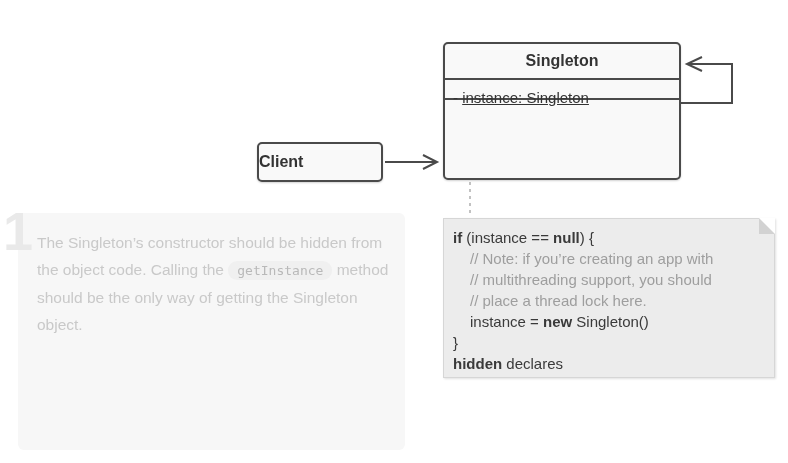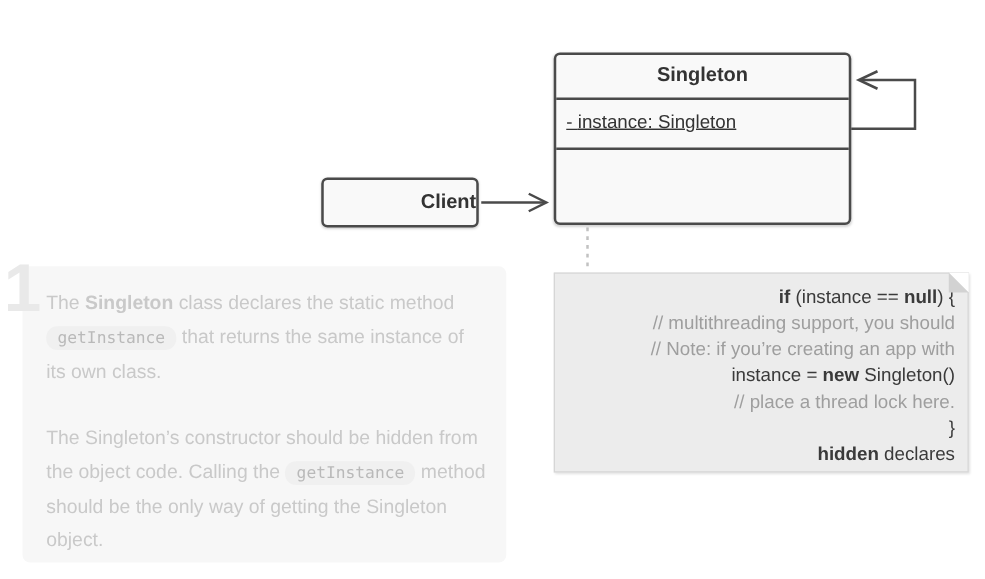--- a/index.html
+++ b/index.html
@@ -12,38 +12,38 @@
   .canvas{position:relative;width:788px;height:463px;overflow:hidden;
     background:var(--background);font-family:"Liberation Sans",sans-serif;}
 
   
   .class-box{position:absolute;border:2px solid var(--box-border);border-radius:5px;
     background:var(--box-fill);color:var(--box-text);box-shadow:0 1px 2px rgba(0,0,0,0.18);
     box-sizing:border-box;}
   .singleton-box{left:443px;top:42px;width:238px;height:138px;}
   .class-title{font-weight:bold;text-align:center;font-size:16px;height:34px;line-height:34px;}
   .class-section{border-top:2px solid var(--box-border);padding:7px 8px;font-size:15px;}
-  .class-section.attrs{height:40px;box-sizing:border-box;text-decoration:underline;}
+  .class-section.attrs{height:20px;box-sizing:border-box;}
   .member{line-height:21px;white-space:nowrap;}
   .member .u{text-decoration:underline;}
-  .client-box{left:257px;top:142px;width:126px;height:40px;text-align:right;}
+  .client-box{left:257px;top:142px;width:126px;height:40px;text-align:left;}
   .client-title{font-weight:bold;font-size:16px;line-height:36px;}
 
   
   svg.connectors{position:absolute;left:0;top:0;pointer-events:none;}
   .arrow-line{stroke:var(--arrow);stroke-width:2;fill:none;}
   .dash-line{stroke:var(--dash);stroke-width:2;fill:none;stroke-dasharray:3 4;}
 
   
   .note-box{position:absolute;left:443px;top:218px;width:332px;height:160px;box-sizing:border-box;
     background:var(--note-fill);border:1px solid var(--note-border);
     box-shadow:1px 1px 2px rgba(0,0,0,0.12);padding:8px 10px 8px 9px;}
   .dogear{position:absolute;top:-1px;right:-1px;width:0;height:0;border-style:solid;
     border-width:0 16px 16px 0;border-color:var(--background) var(--background) #d2d2d2 transparent;}
-  .code-line{font-size:15px;line-height:21px;color:var(--note-text);white-space:pre;text-align:right;}
+  .code-line{font-size:15px;line-height:21px;color:var(--note-text);white-space:pre;}
   .code-line.comment{color:var(--note-comment);}
   .code-line .b{font-weight:bold;}
   .code-line.indent-1{padding-left:17px;}
 
   
   .step-panel{position:absolute;left:18px;top:213px;width:387px;height:237px;
     background:var(--panel-fill);border-radius:6px;}
   .step-number{position:absolute;left:3px;top:204px;font-size:54px;font-weight:bold;
     line-height:1;color:var(--step-number);}
   .step-text{position:absolute;left:37px;top:229px;width:352px;font-size:15.5px;
@@ -54,21 +54,20 @@
     color:var(--pill-text);border-radius:9px;padding:2px 9px;}
 </style>
 </head>
 <body>
 
 <div class="canvas">
 
   <div class="step-panel"></div>
   <div class="step-number">1</div>
   <div class="step-text">
-      <p><span>The </span><span class="b">Singleton</span><span> class declares the static method </span><span class="pill">getInstance</span><span> that returns the same instance of its own class.</span></p>
       <p><span>The Singleton’s constructor should be hidden from the object code. Calling the </span><span class="pill">getInstance</span><span> method should be the only way of getting the Singleton object.</span></p>
     </div>
 
   <svg class="connectors" width="788" height="463" viewBox="0 0 788 463">
     <g>
       <polyline class="arrow-line" points="385,162 436,162"></polyline>
       <polyline class="arrow-line" points="423,155 437,162 423,169"></polyline>
     </g>
     <g>
       <polyline class="arrow-line" points="681,103 732,103 732,64 688,64"></polyline>
@@ -89,22 +88,22 @@
         <div class="member"><span>- </span><span class="u">instance: Singleton</span></div>
       </div>
     <div class="class-section">
       </div>
   </div>
 
   <div class="note-box">
     <div class="dogear"></div>
     <div>
         <div class="code-line"><span class="b">if</span><span> (instance == </span><span class="b">null</span><span>) {</span></div>
+        <div class="code-line comment indent-1"><span>// Note: if you’re creating an app with</span></div>
         <div class="code-line comment indent-1"><span>// multithreading support, you should</span></div>
-        <div class="code-line comment indent-1"><span>// Note: if you’re creating an app with</span></div>
+        <div class="code-line comment indent-1"><span>// place a thread lock here.</span></div>
         <div class="code-line indent-1"><span>instance = </span><span class="b">new</span><span> Singleton()</span></div>
-        <div class="code-line comment indent-1"><span>// place a thread lock here.</span></div>
         <div class="code-line"><span>}</span></div>
         <div class="code-line"><span class="b">hidden</span><span> declares</span></div>
       </div>
   </div>
 
 </div>
 
 </body></html>

